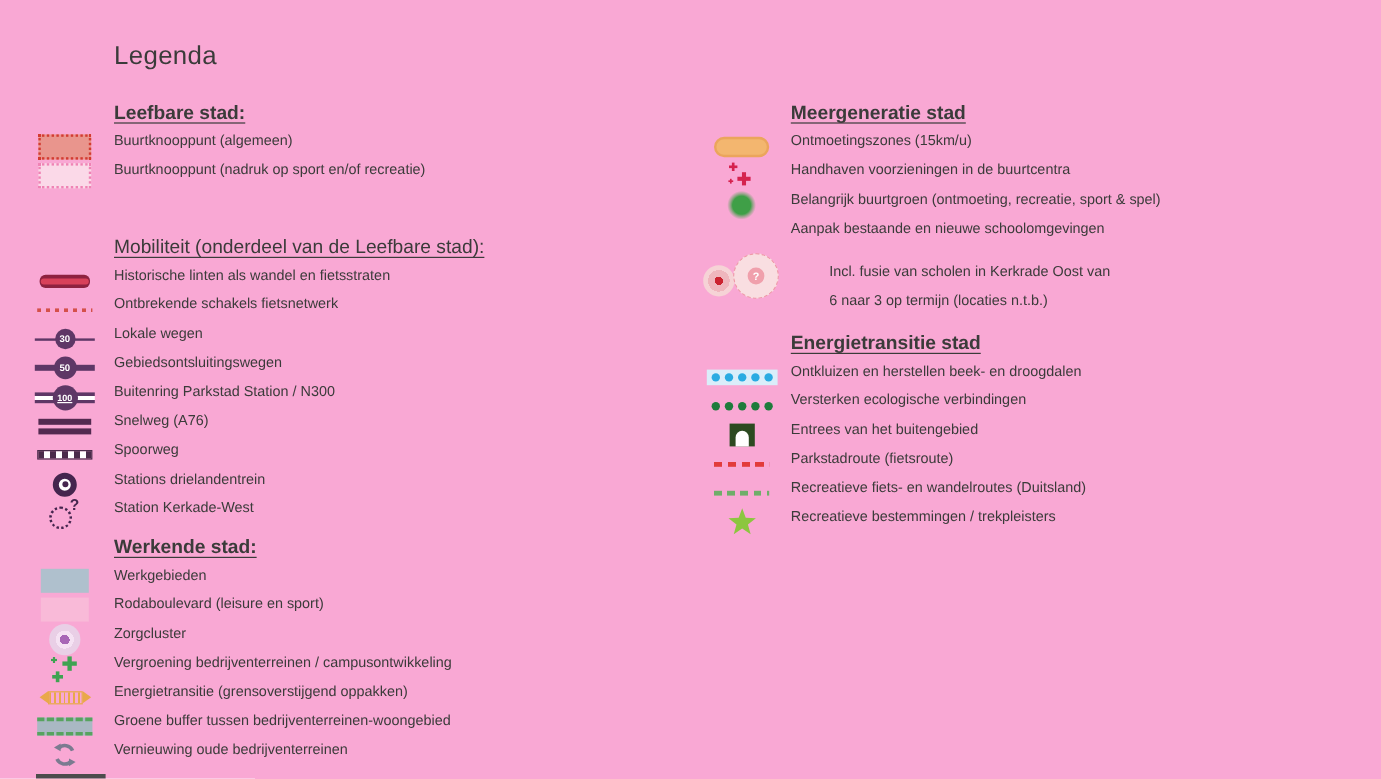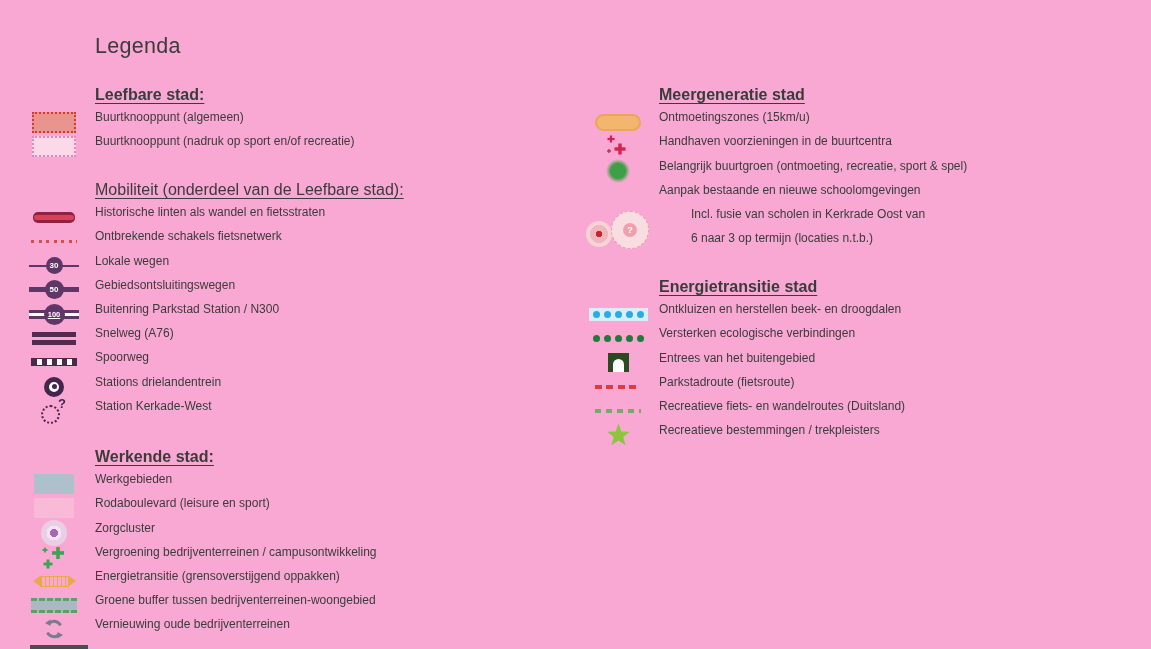--- a/index.html
+++ b/index.html
@@ -9,21 +9,21 @@
     font-family:"Liberation Sans", sans-serif; color:#3b3b3a; overflow:hidden;
   }
   #title {
     position:absolute; left:95px; top:34px;
     font-size:21.5px; color:#3b3b3a; letter-spacing:.3px;
   }
   .section { position:absolute; }
   .row { display:flex; height:24.2px; }
   .ic { width:60px; flex:none; display:flex; align-items:center; justify-content:center; position:relative; }
   .lbl { margin-left:11px; font-size:12px; color:#3b3b3a; white-space:nowrap; }
-  .lbl.indent { margin-left:43px; }
+  .lbl.indent { margin-left:43px;margin-top:12px; }
   .hdr { margin-left:11px; font-size:16px; font-weight:700; color:#3b3b3a;
          text-decoration:underline; text-underline-offset:3px; white-space:nowrap; }
   .hdr.regular { font-weight:400; }
 
   
   .sw-red-dotted  { width:40px; height:17px; background:#e9958d; border:2px dotted #d33b31; }
   .sw-pink-dashed { width:40px; height:17px; background:#fbd9e8; border:2px dotted #ef83b5; }
 
   .ln-hist { width:42px; height:11px; background:#8e2240; border-radius:5px; position:relative; }
   .ln-hist::after { content:""; position:absolute; left:1px; right:1px; top:3px; height:5px;
@@ -122,21 +122,21 @@
       <div class="lbl">Buurtknooppunt (algemeen)</div>
     </div>
     <div class="row">
       <div class="ic">
           <div class="sw-pink-dashed"></div>
         </div>
       <div class="lbl">Buurtknooppunt (nadruk op sport en/of recreatie)</div>
     </div>
   </div>
 
-  <div class="section" style="left:24px; top:181px;">
+  <div class="section" style="left:24px; top:198px;">
     <div class="row">
       <div class="ic"></div>
       <div class="hdr regular">Mobiliteit (onderdeel van de Leefbare stad):</div>
     </div>
     <div class="row">
       <div class="ic">
           <div class="ln-hist"></div>
         </div>
       <div class="lbl">Historische linten als wandel en fietsstraten</div>
     </div>

